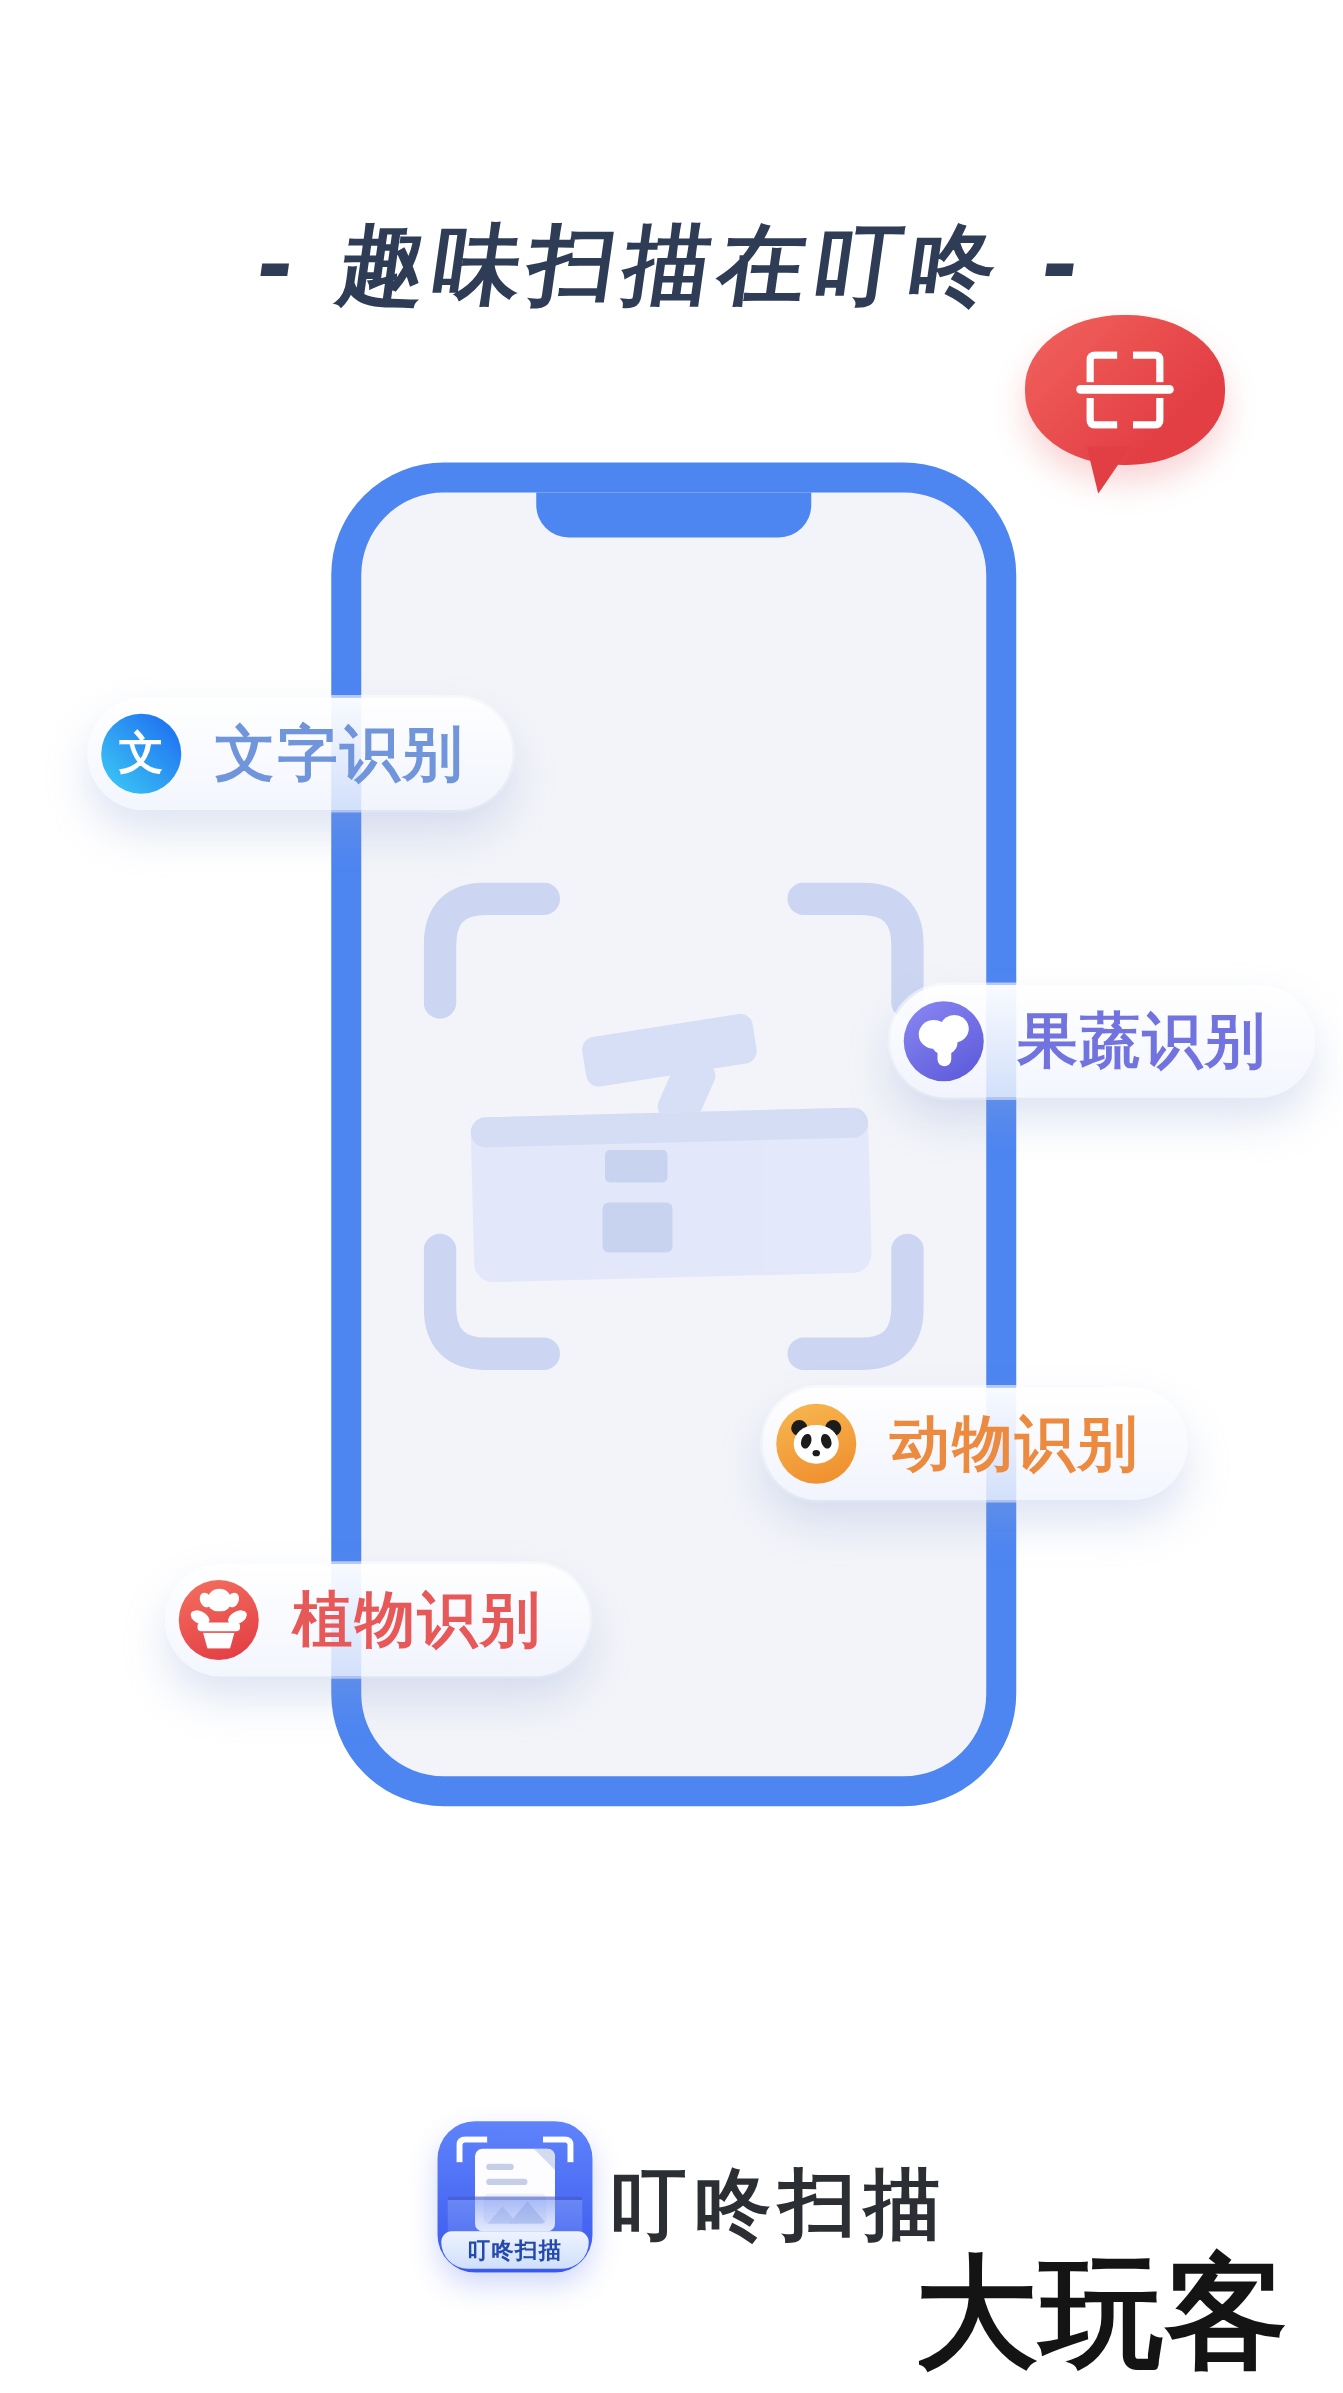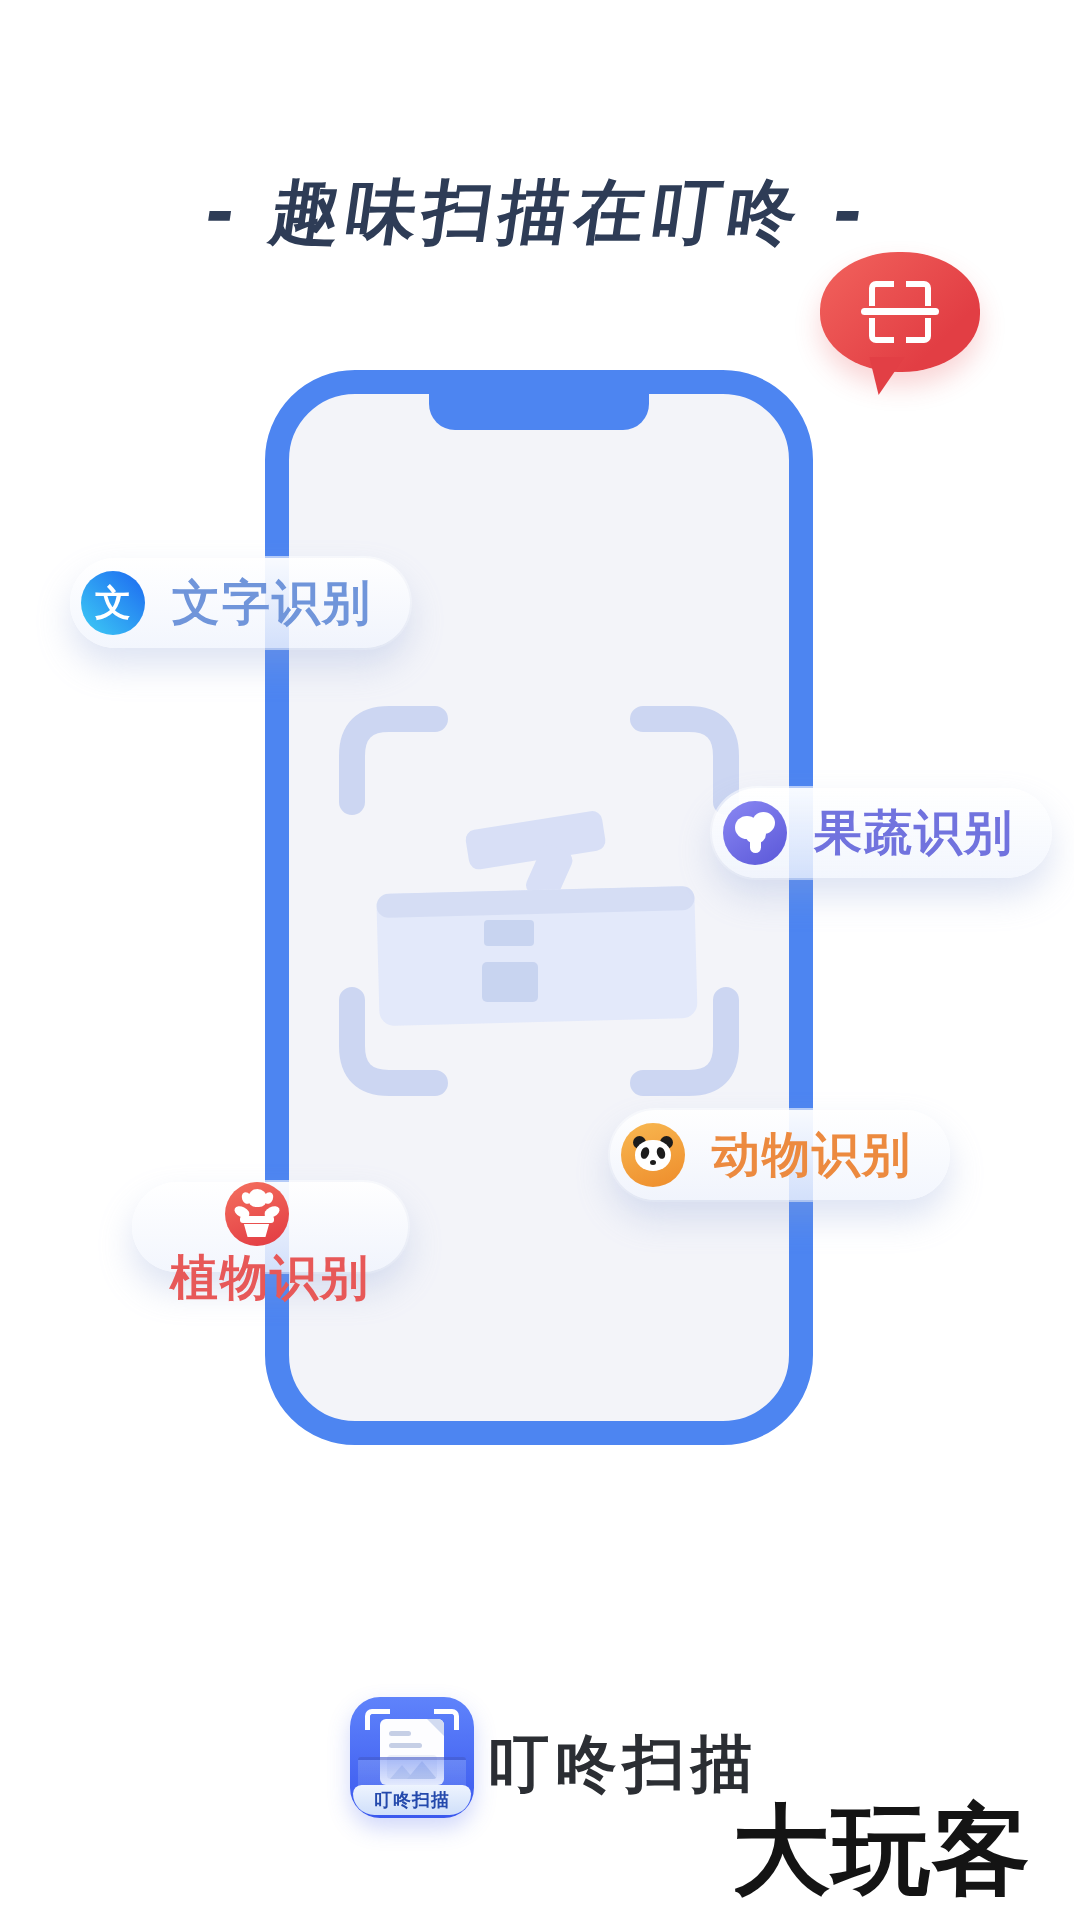--- a/index.html
+++ b/index.html
@@ -38,21 +38,21 @@
   .pill{position:absolute;display:flex;align-items:center;height:90px;padding:0 38px 0 11px;
         border-radius:48px;z-index:4;
         background:linear-gradient(180deg,rgba(255,255,255,.96) 0%,rgba(240,244,253,.82) 100%);
         box-shadow:0 18px 34px rgba(146,164,214,.30),0 0 0 2px rgba(255,255,255,.6);}
   .pill .pic{position:relative;width:64px;height:64px;border-radius:50%;flex:0 0 auto;}
   .pill .plabel{margin-left:27px;font-size:48px;font-weight:600;letter-spacing:2px;white-space:nowrap;}
 
   .pill-text  {left:70px; top:558px;}
   .pill-fruit {left:712px;top:788px;}
   .pill-animal{left:610px;top:1110px;}
-  .pill-plant {left:132px;top:1182px;flex-direction:column;}
+  .pill-plant {left:132px;top:1251px;}
 
   .pic-text  {background:linear-gradient(45deg,#3ecdf5 0%,#2177f1 85%);display:flex;align-items:center;justify-content:center;}
   .pic-fruit {background:linear-gradient(145deg,#8a88f3,#5a57d8);}
   .pic-animal{background:linear-gradient(160deg,#f8b851,#ee8c2b);}
   .pic-plant {background:linear-gradient(160deg,#f4705f,#e23a42);}
 
   .lab-text  {color:#7095da;}
   .lab-fruit {color:#7173de;}
   .lab-animal{color:#ec8a3f;}
   .lab-plant {color:#e75858;}

